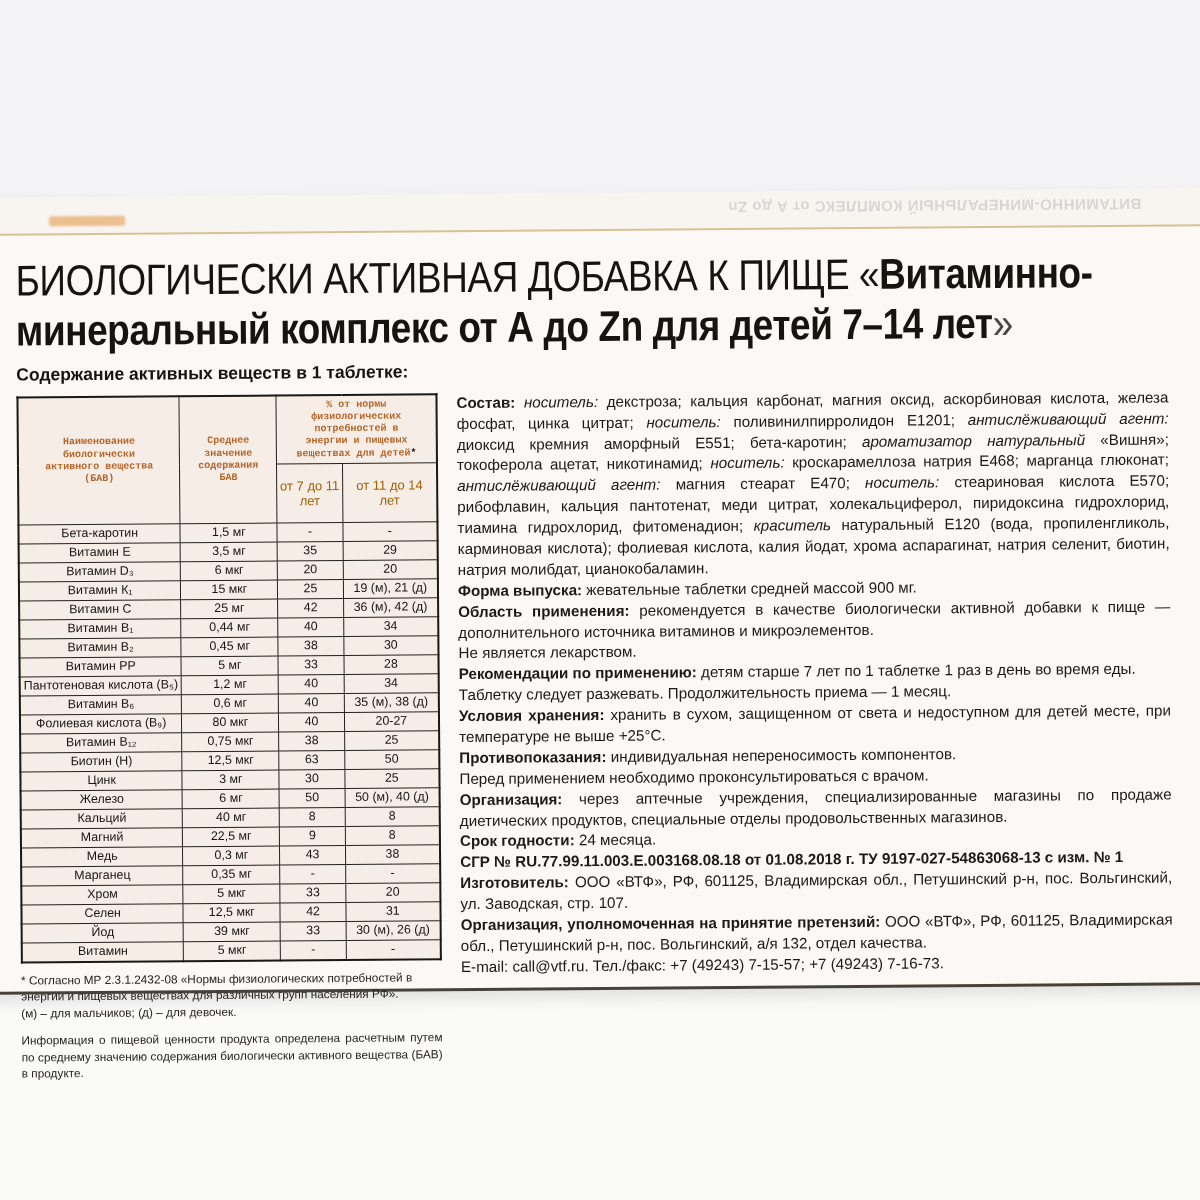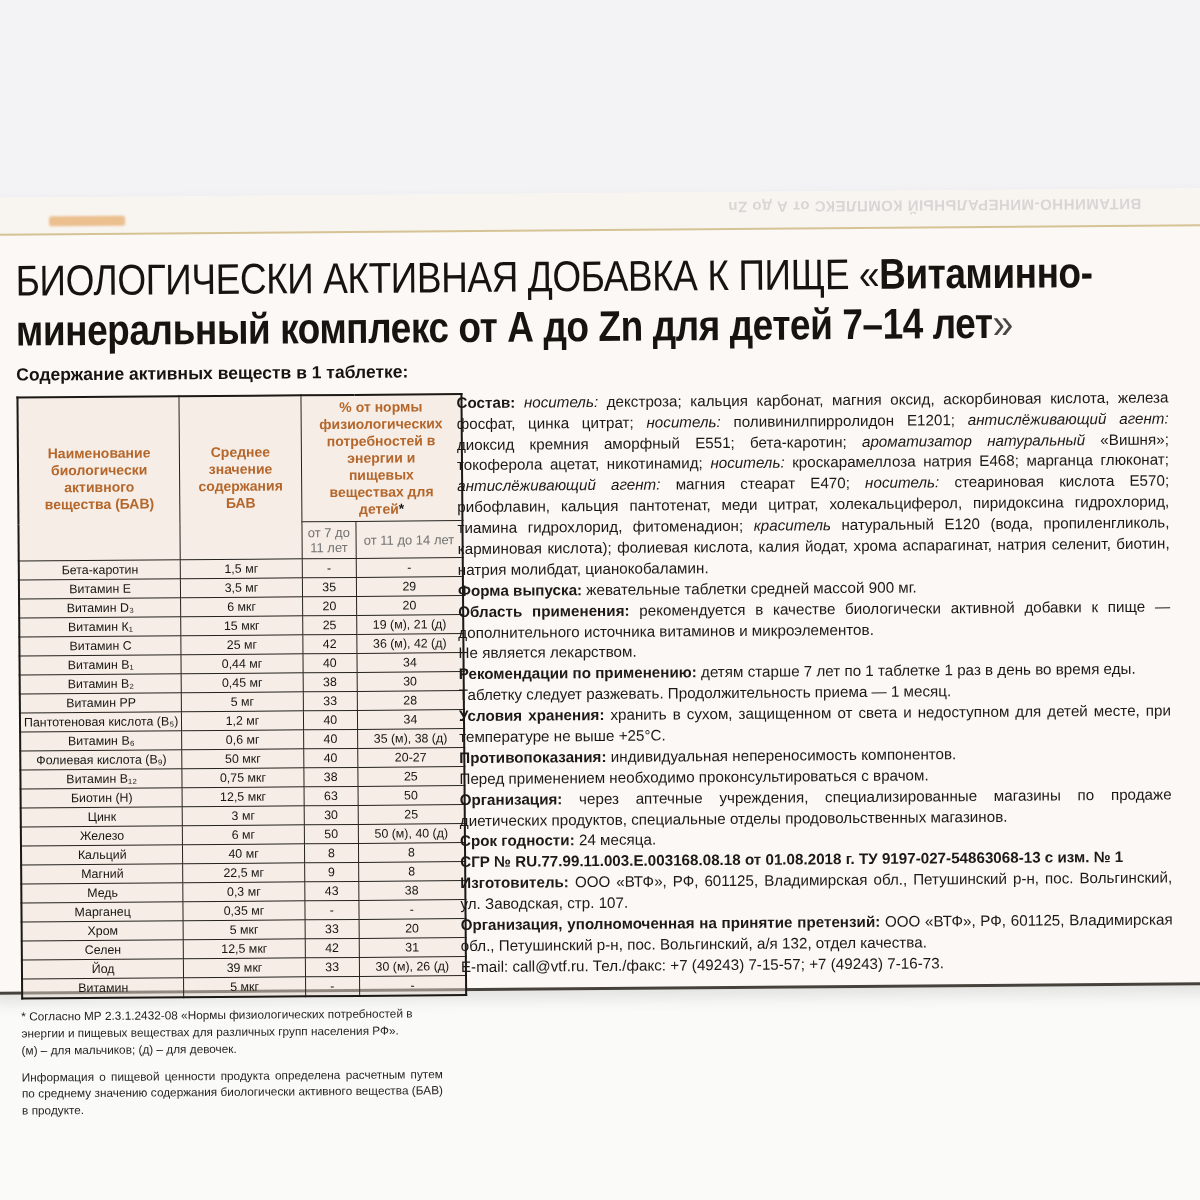--- a/index.html
+++ b/index.html
@@ -47,25 +47,25 @@
   .leftcol{width:421px;flex:none;}
   .rightcol{flex:1;margin-left:19px;}
   
   table.nutr{
     width:100%;border-collapse:collapse;
     background:rgba(238,224,213,.45);
     border:2px solid #1b1815;
   }
   table.nutr th,table.nutr td{border:1px solid #26221e;}
   table.nutr th.main{
-    color:#b5662a;font-weight:700;font-size:14px;line-height:1.22;
-    padding:3px 18px;text-align:center;vertical-align:middle;
+    color:#b5662a;font-weight:700;font-size:10px;line-height:1.22;
+    padding:3px 18px;text-align:center;vertical-align:middle;font-family:Liberation Mono, monospace;
   }
   table.nutr th.sub{
-    color:#737373;font-weight:400;font-size:13px;padding:3px 2px;text-align:center;
+    color:#a16207;font-weight:400;font-size:13px;padding:14px 2px;text-align:center;
   }
   table.nutr td{
     font-size:12.4px;line-height:15px;padding:1.5px 3px;text-align:center;
     color:#181512;vertical-align:middle;white-space:nowrap;
   }
   .ast{color:#141210;font-weight:700;}
   
   .footnotes{margin-top:9px;}
   .footnotes p{font-size:11.8px;line-height:1.42;margin:0;color:#272320;}
   .footnotes p:last-child{margin-top:10px;text-align:justify;}
@@ -168,21 +168,21 @@
                 <td>34</td>
               </tr>
               <tr>
                 <td>Витамин В₆</td>
                 <td>0,6 мг</td>
                 <td>40</td>
                 <td>35 (м), 38 (д)</td>
               </tr>
               <tr>
                 <td>Фолиевая кислота (В₉)</td>
-                <td>50 мкг</td>
+                <td>80 мкг</td>
                 <td>40</td>
                 <td>20-27</td>
               </tr>
               <tr>
                 <td>Витамин В₁₂</td>
                 <td>0,75 мкг</td>
                 <td>38</td>
                 <td>25</td>
               </tr>
               <tr>

